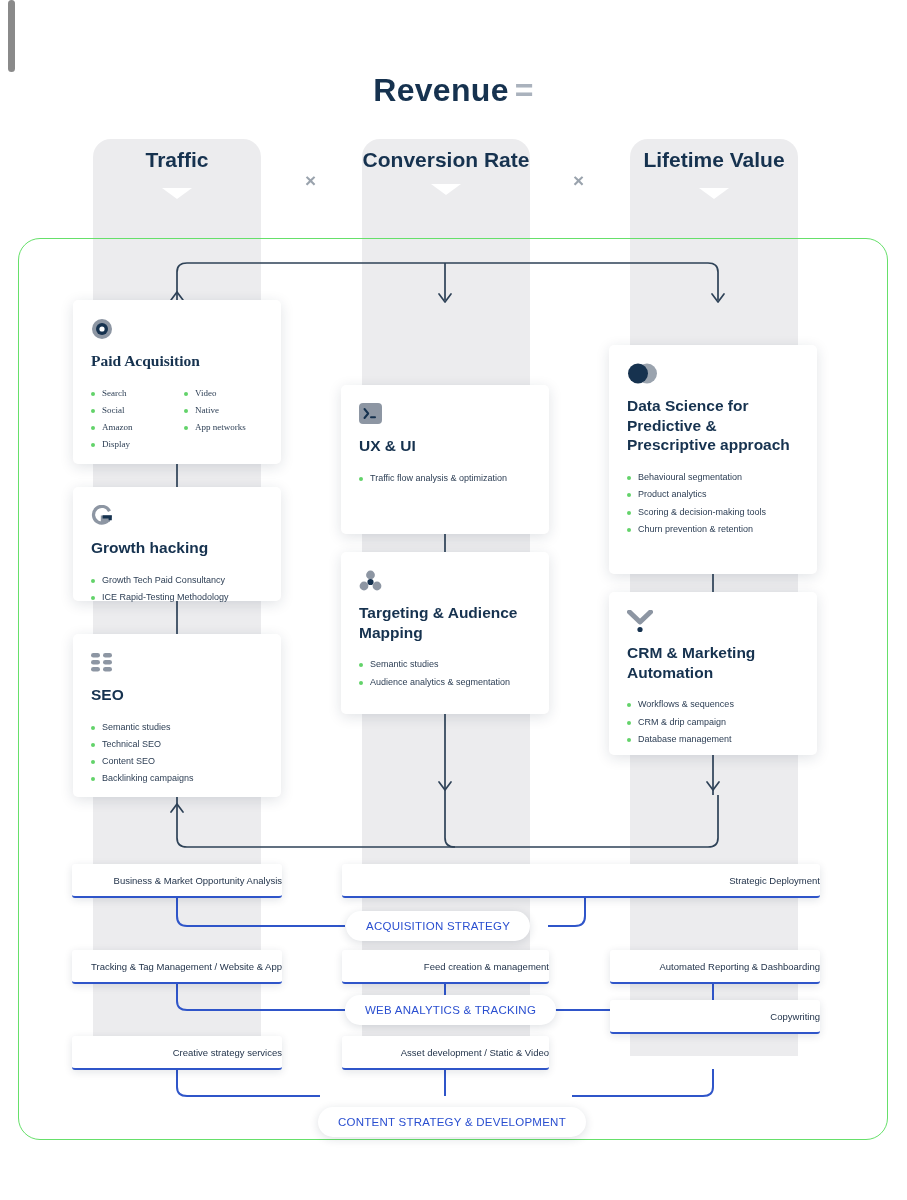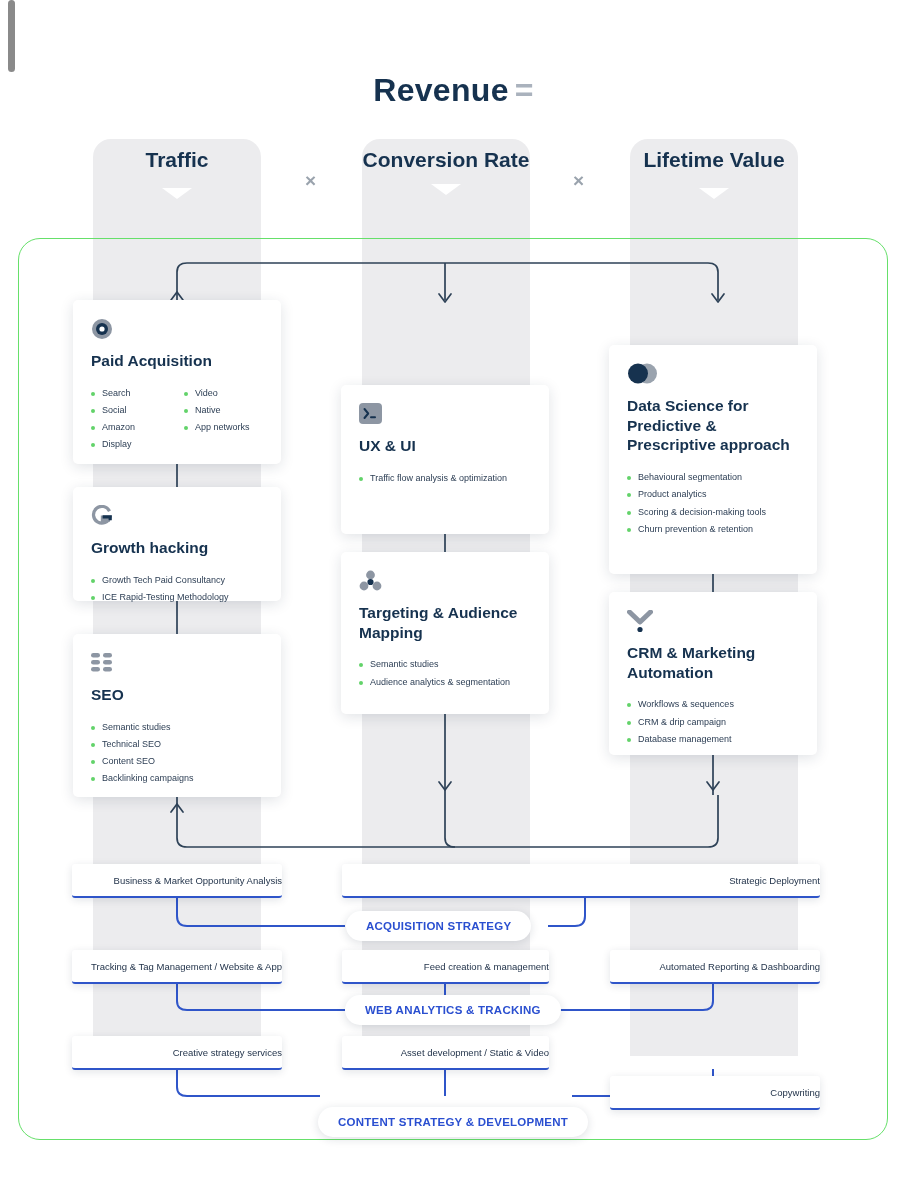--- a/index.html
+++ b/index.html
@@ -60,21 +60,21 @@
   
   .svcbox{position:absolute;background:#fff;border-radius:3px;
     box-shadow:0 2px 9px rgba(20,35,60,.12);
     border-bottom:2.2px solid #2f55c9;
     display:flex;align-items:center;justify-content:flex-end;
     font-size:9.5px;color:#23344b;box-sizing:border-box;height:34px;}
 
   .pill{position:absolute;background:#fff;border-radius:17px;height:30px;
     box-shadow:0 2px 10px rgba(20,35,60,.14);
     display:flex;align-items:center;justify-content:center;
-    font-size:11.5px;font-weight:700;color:#2a4fd0;letter-spacing:.25px;
+    font-size:11.5px;font-weight:400;color:#2a4fd0;letter-spacing:.25px;
     padding:0 20px;box-sizing:border-box;white-space:nowrap;}
 </style>
 </head>
 <body>
 
 <div class="stage">
 
   <div class="scrollthumb"></div>
 
   <div class="title">
@@ -137,21 +137,21 @@
       <path d="M177,983 L177,1001 Q177,1010 187,1010 L345,1010"></path>
       <path d="M445,983 L445,1010"></path>
       <path d="M713,983 L713,1001 Q713,1010 703,1010 L548,1010"></path>
 
       <path d="M177,1069 L177,1087 Q177,1096 187,1096 L320,1096"></path>
       <path d="M445,1069 L445,1096"></path>
       <path d="M713,1069 L713,1087 Q713,1096 703,1096 L572,1096"></path>
     </g>
   </svg>
 
-  <div class="card" style="left:73px;top:300px;width:208px;height:164px;">
+  <div class="card" style="left:73px;top:300px;width:208px;height:164px;font-family:Liberation Serif, serif;">
     <span class="icon">
       <svg width="22" height="22" viewBox="0 0 22 22">
           <circle cx="11" cy="11" r="10" fill="#8d96a3"></circle>
           <circle cx="11" cy="11" r="6" fill="#16324f"></circle>
           <circle cx="11" cy="11" r="2.6" fill="#ffffff"></circle>
         </svg>
     </span>
     <h3>Paid Acquisition</h3>
     <ul class="feats cols">
       <li>Search</li>
@@ -281,20 +281,20 @@
   <div class="pill" style="left:345px;top:995px;">
     <span>WEB ANALYTICS &amp; TRACKING</span>
   </div>
 
   <div class="svcbox" style="left:72px;top:1036px;width:210px;">
     <span>Creative strategy services</span>
   </div>
   <div class="svcbox" style="left:342px;top:1036px;width:207px;">
     <span>Asset development / Static &amp; Video</span>
   </div>
-  <div class="svcbox" style="left:610px;top:1076px;width:210px;">
+  <div class="svcbox" style="left:610px;top:1000px;width:210px;">
     <span>Copywriting</span>
   </div>
   <div class="pill" style="left:318px;top:1107px;">
     <span>CONTENT STRATEGY &amp; DEVELOPMENT</span>
   </div>
 
 </div>
 
 </body></html>

